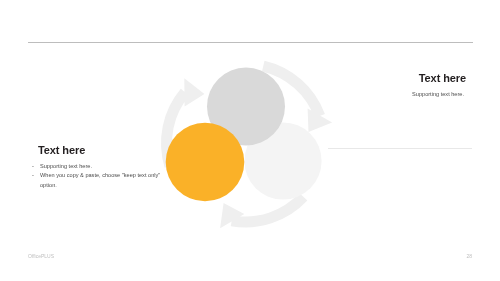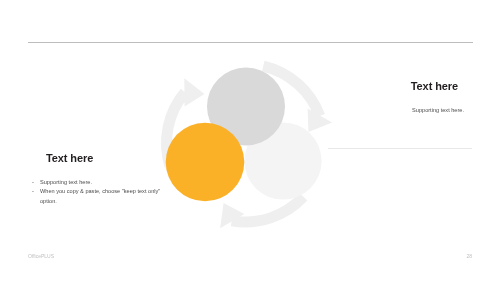--- a/index.html
+++ b/index.html
@@ -3,21 +3,21 @@
 <meta charset="utf-8">
 <style>
   html,body{margin:0;padding:0;}
   body{width:500px;height:281px;background:#ffffff;overflow:hidden;
        font-family:"Liberation Sans",sans-serif;}
   .slide{position:relative;width:500px;height:281px;background:#fff;}
   .rule-top{position:absolute;left:28px;top:42px;width:445px;height:1px;background:#bdbdbd;}
   .rule-mid{position:absolute;left:328px;top:148px;width:144px;height:1px;background:#e8e8e8;}
 
   .tb{position:absolute;}
-  .tb h2{margin:14px;font-size:11px;font-weight:bold;color:#231f20;letter-spacing:-0.1px;}
+  .tb h2{margin:6px;font-size:11px;font-weight:bold;color:#231f20;letter-spacing:-0.1px;}
   .bul{margin-top:6px;}
   .bi{display:flex;font-size:5.6px;color:#4d4d4d;line-height:9.3px;}
   .bi .dot{width:8px;flex:none;}
   .right{text-align:right;}
   .right .bi{justify-content:flex-end;}
 
   .graphic{position:absolute;left:160px;top:58px;width:165px;height:185px;}
 
   .foot-left{position:absolute;left:28px;top:253px;font-size:5px;color:#bfbfbf;}
   .foot-right{position:absolute;right:28px;top:253px;font-size:5px;color:#bfbfbf;}

